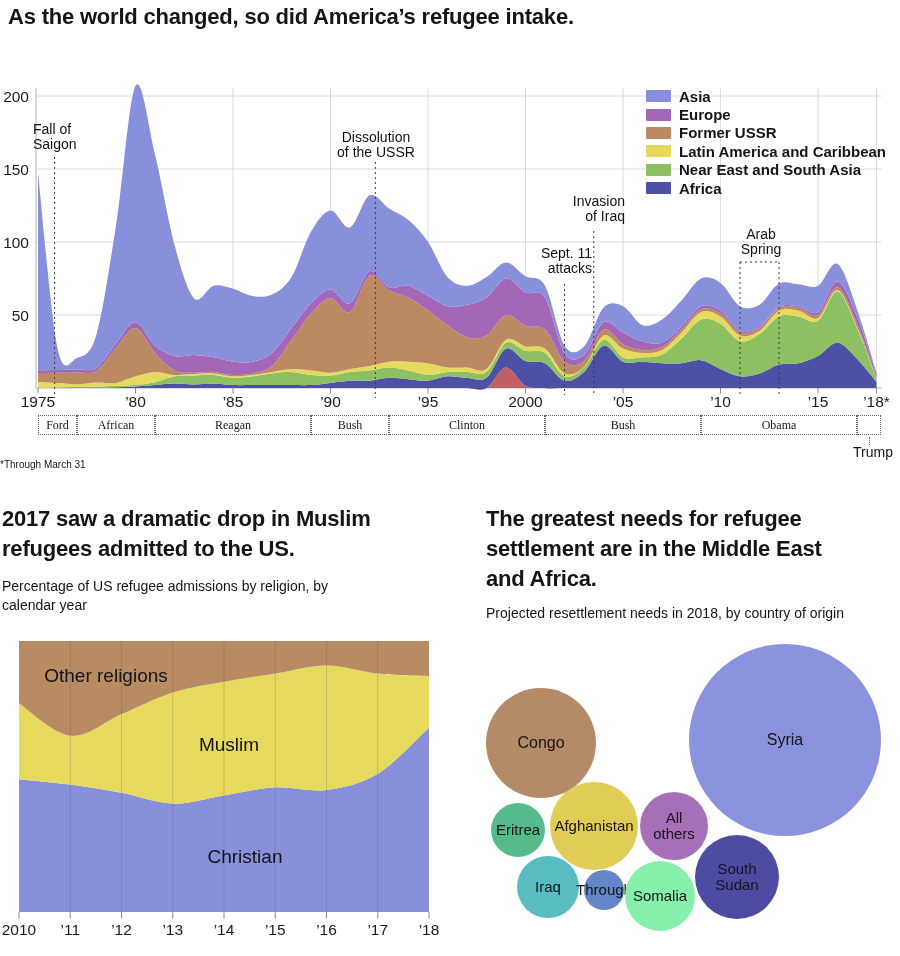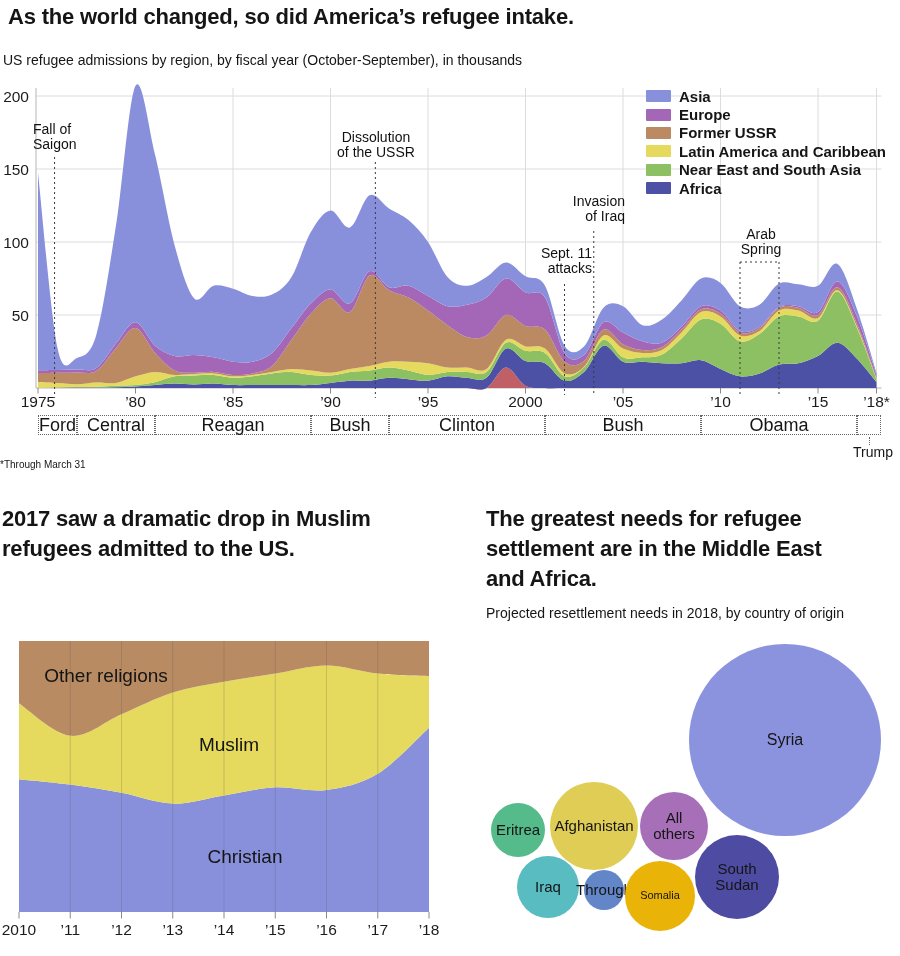--- a/index.html
+++ b/index.html
@@ -7,41 +7,40 @@
         font-family:"Liberation Sans",sans-serif;color:#151515;}
   svg{font-family:"Liberation Sans",sans-serif;}
   .h1{position:absolute;left:8px;top:4px;font-size:22px;font-weight:700;letter-spacing:-0.2px;}
   .sub1{position:absolute;left:3px;top:52px;font-size:14px;}
   #main-svg{position:absolute;left:0;top:0;}
   #legend{position:absolute;left:646px;top:87px;}
   .lg-row{display:flex;align-items:center;height:18.4px;}
   .lg-swatch{width:25px;height:12px;margin-right:8px;border-radius:1px;flex:0 0 auto;}
   .lg-label{font-size:15px;font-weight:700;white-space:nowrap;}
   .pres-box{position:absolute;top:415px;height:20px;border:1px dotted #666;box-sizing:border-box;
-            display:flex;align-items:center;justify-content:center;font-size:18px;}
+            display:flex;align-items:center;justify-content:center;font-size:12px;font-family:Liberation Serif, serif;}
   .trump-tick{position:absolute;left:869px;top:437px;height:8px;width:0;border-left:1px dotted #666;}
   .trump-label{position:absolute;left:843px;top:444px;width:50px;text-align:right;font-size:14px;}
   .footnote{position:absolute;left:0;top:459px;font-size:10px;}
   .h2{position:absolute;font-size:22px;font-weight:700;line-height:1.37;letter-spacing:-0.2px;}
   .h2.left{left:2px;top:504px;width:440px;}
   .h2.right{left:486px;top:504px;width:372px;}
   .sub2{position:absolute;font-size:14px;line-height:1.35;}
   .sub2.left{left:2px;top:577px;width:368px;}
   .sub2.right{left:486px;top:604px;width:400px;}
   #religion-svg{position:absolute;left:0;top:630px;}
   #bubbles{position:absolute;left:0;top:0;width:900px;height:956px;}
   .bubble{position:absolute;border-radius:50%;display:flex;align-items:center;justify-content:center;
           text-align:center;color:#151515;white-space:pre-line;line-height:1.08;overflow:visible;}
 </style>
 </head>
 <body>
 
 <div class="page">
   <div class="h1">As the world changed, so did America’s refugee intake.</div>
-  <div class="sub1">US refugee admissions by region, by fiscal year (October-September), in thousands</div>
 
   <svg id="main-svg" width="900" height="412">
       <line x1="36" x2="881.5" y1="315" y2="315" stroke="#dcdcdc" stroke-width="1"></line>
       <line x1="36" x2="881.5" y1="242" y2="242" stroke="#dcdcdc" stroke-width="1"></line>
       <line x1="36" x2="881.5" y1="169" y2="169" stroke="#dcdcdc" stroke-width="1"></line>
       <line x1="36" x2="881.5" y1="96" y2="96" stroke="#dcdcdc" stroke-width="1"></line>
       <line x1="135.5" x2="135.5" y1="88" y2="388" stroke="#dcdcdc" stroke-width="1"></line>
       <line x1="233" x2="233" y1="88" y2="388" stroke="#dcdcdc" stroke-width="1"></line>
       <line x1="330.5" x2="330.5" y1="88" y2="388" stroke="#dcdcdc" stroke-width="1"></line>
       <line x1="428" x2="428" y1="88" y2="388" stroke="#dcdcdc" stroke-width="1"></line>
@@ -128,33 +127,34 @@
         <span class="lg-swatch" style="background: rgb(140, 192, 99);"></span>
         <span class="lg-label">Near East and South Asia</span>
       </div>
       <div class="lg-row">
         <span class="lg-swatch" style="background: rgb(76, 81, 166);"></span>
         <span class="lg-label">Africa</span>
       </div>
     </div>
   <div id="presidents">
       <div class="pres-box" style="left: 38px; width: 39px;">Ford</div>
-      <div class="pres-box" style="left: 77px; width: 78px;">Central</div>
+      <div class="pres-box" style="left: 77px; width: 78px;">African</div>
       <div class="pres-box" style="left: 155px; width: 156px;">Reagan</div>
       <div class="pres-box" style="left: 311px; width: 78px;">Bush</div>
       <div class="pres-box" style="left: 389px; width: 156px;">Clinton</div>
       <div class="pres-box" style="left: 545px; width: 156px;">Bush</div>
       <div class="pres-box" style="left: 701px; width: 156px;">Obama</div>
       <div class="pres-box" style="left: 857px; width: 24.375px;"></div>
       <div class="trump-tick"></div>
       <div class="trump-label">Trump</div>
     </div>
   <div class="footnote">*Through March 31</div>
 
   <div class="h2 left">2017 saw a dramatic drop in Muslim refugees admitted to the US.</div>
+  <div class="sub2 left">Percentage of US refugee admissions by religion, by calendar year</div>
   <svg id="religion-svg" width="450" height="326">
       <path d="M19.0,149.2C27.5,150.1 53.2,152.4 70.3,154.6C87.3,156.9 104.4,159.6 121.5,162.8C138.6,165.9 155.7,173.1 172.8,173.6C189.8,174.1 206.9,168.2 224.0,165.5C241.1,162.8 258.2,158.2 275.3,157.3C292.3,156.4 309.4,162.3 326.5,160.1C343.6,157.8 360.7,154.2 377.8,143.8C394.8,133.4 420.5,105.4 429.0,97.7L429.0,282.0C420.5,282.0 394.8,282.0 377.8,282.0C360.7,282.0 343.6,282.0 326.5,282.0C309.4,282.0 292.3,282.0 275.3,282.0C258.2,282.0 241.1,282.0 224.0,282.0C206.9,282.0 189.8,282.0 172.8,282.0C155.7,282.0 138.6,282.0 121.5,282.0C104.4,282.0 87.3,282.0 70.3,282.0C53.2,282.0 27.5,282.0 19.0,282.0Z" fill="#8890DB"></path>
       <path d="M19.0,73.3C27.5,78.8 53.2,104.0 70.3,105.8C87.3,107.7 104.4,91.4 121.5,84.2C138.6,76.9 155.7,67.9 172.8,62.5C189.8,57.1 206.9,54.8 224.0,51.7C241.1,48.5 258.2,46.2 275.3,43.5C292.3,40.8 309.4,35.4 326.5,35.4C343.6,35.4 360.7,41.7 377.8,43.5C394.8,45.3 420.5,45.8 429.0,46.2L429.0,97.7C420.5,105.4 394.8,133.4 377.8,143.8C360.7,154.2 343.6,157.8 326.5,160.1C309.4,162.3 292.3,156.4 275.3,157.3C258.2,158.2 241.1,162.8 224.0,165.5C206.9,168.2 189.8,174.1 172.8,173.6C155.7,173.1 138.6,165.9 121.5,162.8C104.4,159.6 87.3,156.9 70.3,154.6C53.2,152.4 27.5,150.1 19.0,149.2Z" fill="#E5D95E"></path>
       <path d="M19.0,11.0C27.5,11.0 53.2,11.0 70.3,11.0C87.3,11.0 104.4,11.0 121.5,11.0C138.6,11.0 155.7,11.0 172.8,11.0C189.8,11.0 206.9,11.0 224.0,11.0C241.1,11.0 258.2,11.0 275.3,11.0C292.3,11.0 309.4,11.0 326.5,11.0C343.6,11.0 360.7,11.0 377.8,11.0C394.8,11.0 420.5,11.0 429.0,11.0L429.0,46.2C420.5,45.8 394.8,45.3 377.8,43.5C360.7,41.7 343.6,35.4 326.5,35.4C309.4,35.4 292.3,40.8 275.3,43.5C258.2,46.2 241.1,48.5 224.0,51.7C206.9,54.8 189.8,57.1 172.8,62.5C155.7,67.9 138.6,76.9 121.5,84.2C104.4,91.4 87.3,107.7 70.3,105.8C53.2,104.0 27.5,78.8 19.0,73.3Z" fill="#B98B63"></path>
       <line x1="70.25" x2="70.25" y1="11" y2="282" stroke="rgba(80,80,80,0.28)" stroke-width="0.8"></line>
       <line x1="121.5" x2="121.5" y1="11" y2="282" stroke="rgba(80,80,80,0.28)" stroke-width="0.8"></line>
       <line x1="172.75" x2="172.75" y1="11" y2="282" stroke="rgba(80,80,80,0.28)" stroke-width="0.8"></line>
       <line x1="224" x2="224" y1="11" y2="282" stroke="rgba(80,80,80,0.28)" stroke-width="0.8"></line>
       <line x1="275.25" x2="275.25" y1="11" y2="282" stroke="rgba(80,80,80,0.28)" stroke-width="0.8"></line>
       <line x1="326.5" x2="326.5" y1="11" y2="282" stroke="rgba(80,80,80,0.28)" stroke-width="0.8"></line>
@@ -178,24 +178,25 @@
       <line x1="429" x2="429" y1="282" y2="288.5" stroke="#8a8a8a"></line>
       <text x="429" y="305" text-anchor="middle" font-size="15.5" fill="#1b1b1b">’18</text>
       <text x="106" y="52" text-anchor="middle" font-size="19" fill="#141414">Other religions</text>
       <text x="229" y="121" text-anchor="middle" font-size="19" fill="#141414">Muslim</text>
       <text x="245" y="233" text-anchor="middle" font-size="19" fill="#141414">Christian</text>
     </svg>
 
   <div class="h2 right">The greatest needs for refugee settlement are in the Middle East and Africa.</div>
   <div class="sub2 right">Projected resettlement needs in 2018, by country of origin</div>
   <div id="bubbles">
+      <div class="bubble" style="left: 486px; top: 688px; height: 110px; width: 110px; background: rgb(181, 138, 102); font-size: 16px;">Congo</div>
       <div class="bubble" style="left: 689px; top: 644px; height: 192px; width: 192px; background: rgb(139, 146, 222); font-size: 16px;">Syria</div>
       <div class="bubble" style="left: 491px; top: 803px; height: 54px; width: 54px; background: rgb(85, 187, 139); font-size: 15px;">Eritrea</div>
       <div class="bubble" style="left: 550px; top: 782px; height: 88px; width: 88px; background: rgb(224, 205, 85); font-size: 15px;">Afghanistan</div>
       <div class="bubble" style="left: 640px; top: 792px; height: 68px; width: 68px; background: rgb(167, 111, 184); font-size: 15px;">All
 others</div>
       <div class="bubble" style="left: 517px; top: 856px; height: 62px; width: 62px; background: rgb(88, 188, 193); font-size: 15px;">Iraq</div>
       <div class="bubble" style="left: 584px; top: 870px; height: 40px; width: 40px; background: rgb(98, 134, 199); font-size: 15px;">Through</div>
-      <div class="bubble" style="left: 625px; top: 861px; height: 70px; width: 70px; background: #eab308; font-size: 11px;">Somalia</div>
+      <div class="bubble" style="left: 625px; top: 861px; height: 70px; width: 70px; background: #86efac; font-size: 15px;">Somalia</div>
       <div class="bubble" style="left: 695px; top: 835px; height: 84px; width: 84px; background: rgb(78, 76, 162); font-size: 15px;">South
 Sudan</div>
     </div>
 </div>
 
 </body></html>

